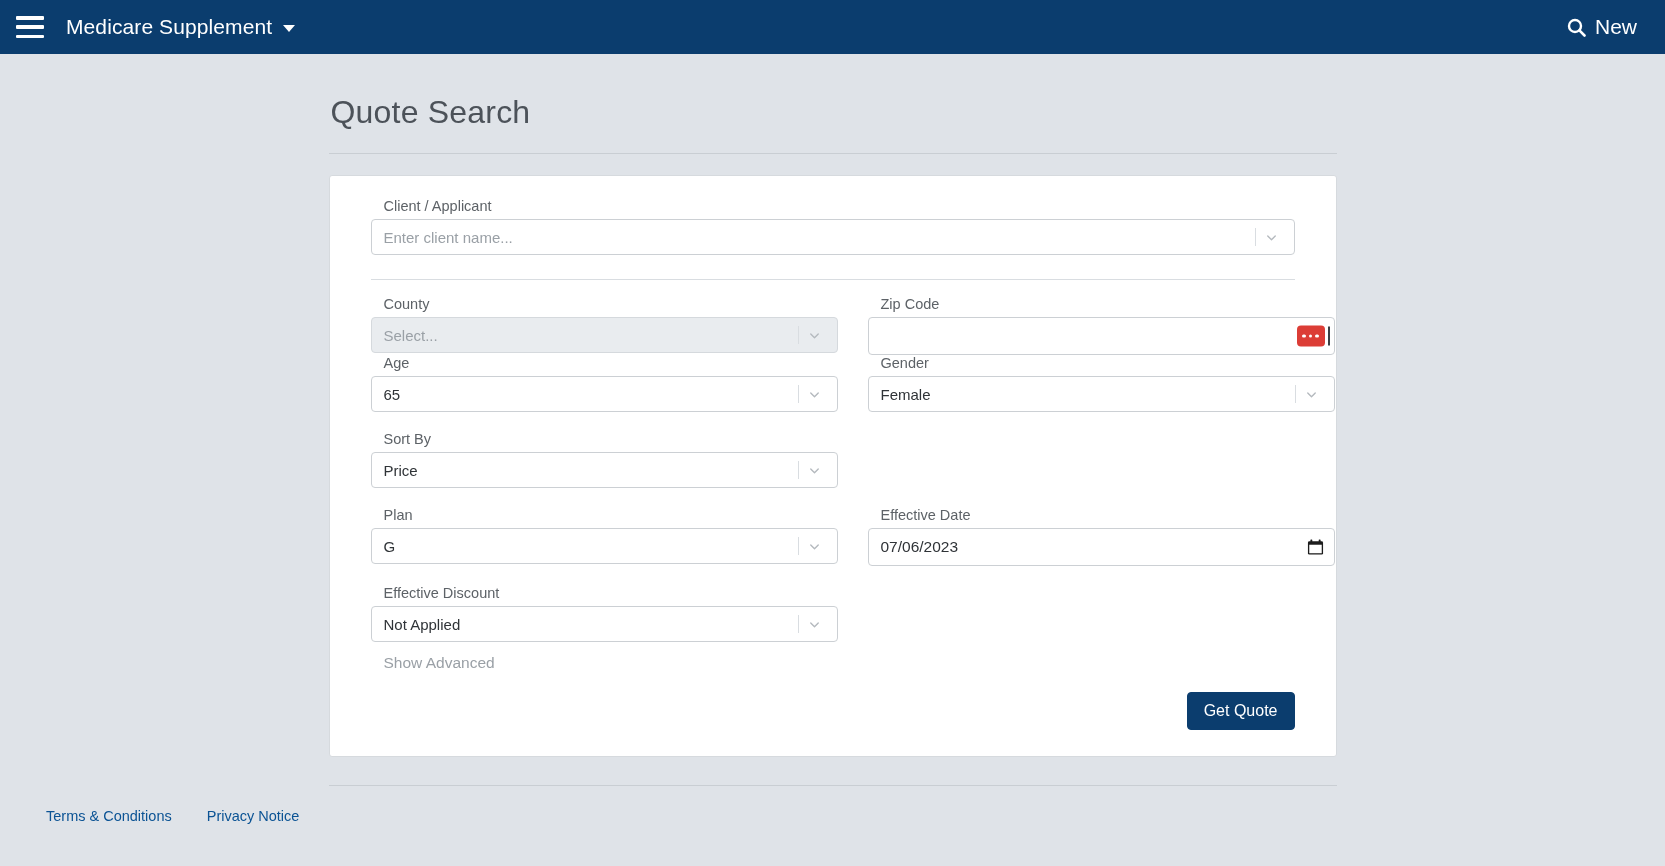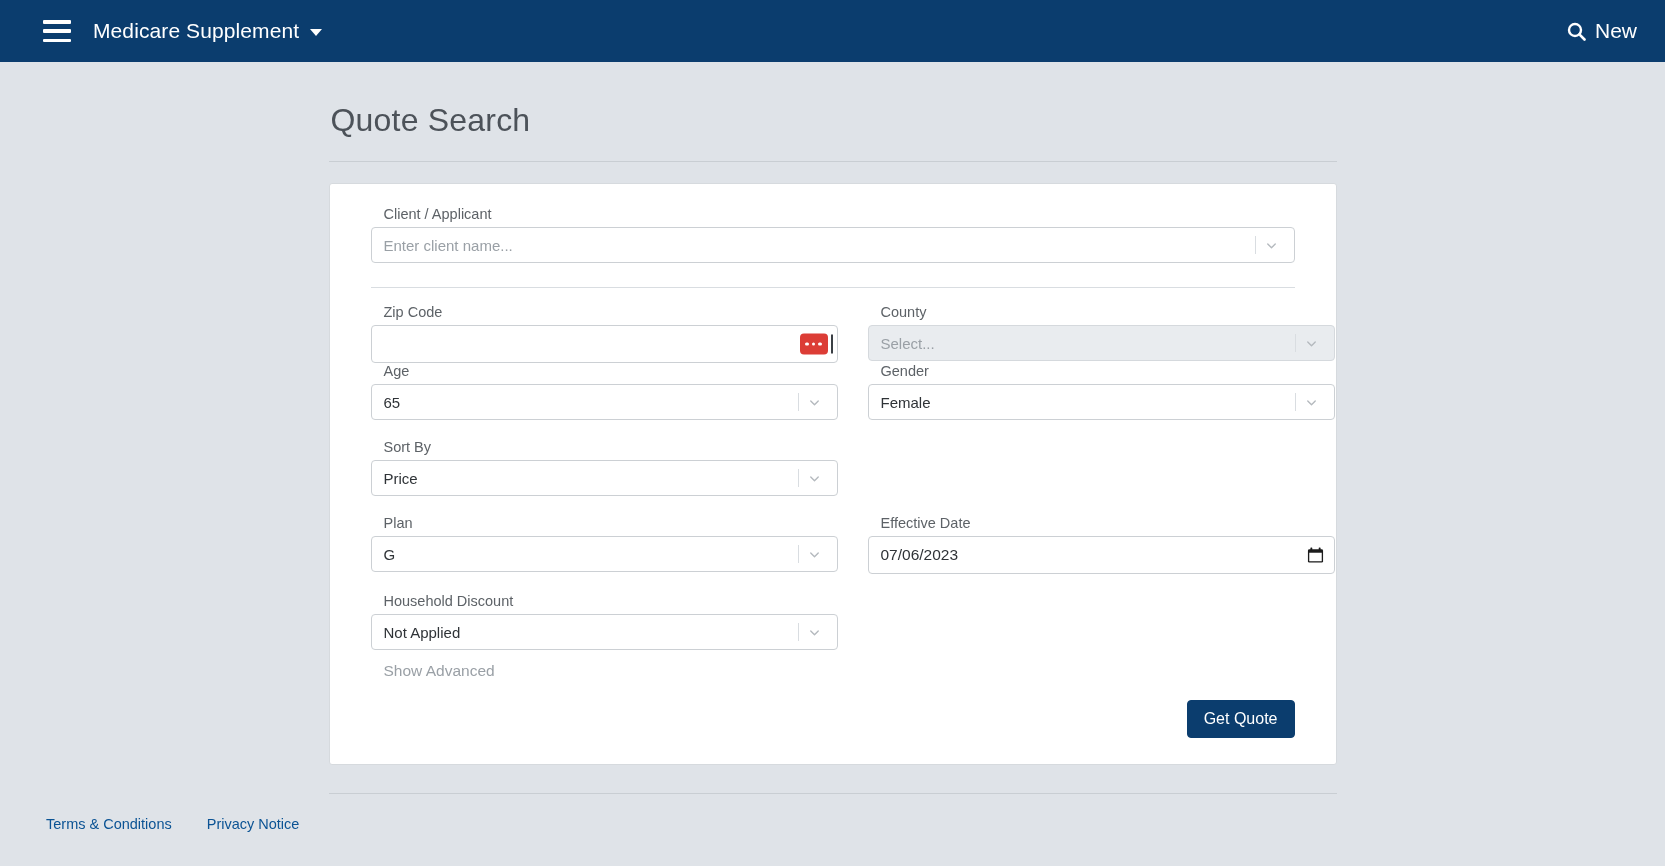--- a/index.html
+++ b/index.html
@@ -8,25 +8,25 @@
     width: 1665px;
     height: 866px;
     background: #dfe3e8;
     font-family: "Liberation Sans", sans-serif;
     color: #212529;
     overflow: hidden;
   }
 
   
   .navbar {
-    height: 62px;
+    height: 54px;
     background: #0b3d6e;
     display: flex;
     align-items: center;
-    padding: 0 22px 0 43px;
+    padding: 0 22px 0 16px;
     color: #ffffff;
   }
   .hamburger {
     width: 28px;
     height: 22px;
     display: flex;
     flex-direction: column;
     justify-content: space-between;
     cursor: pointer;
     margin-right: 22px;
@@ -318,40 +318,40 @@
                 <path d="M5 8 L10 13 L15 8" stroke="#b4b9be" stroke-width="1.8" stroke-linecap="round" stroke-linejoin="round"></path>
               </svg>
             </span>
           </div>
         </div>
 
         <div class="divider"></div>
 
         <div class="grid">
           <div class="col">
+            <label class="field-label">County</label>
+            <div class="control disabled">
+              <span class="placeholder">Select...</span>
+              <span class="sep"></span>
+              <span class="chev">
+                <svg width="15" height="15" viewBox="0 0 20 20" fill="none">
+                  <path d="M5 8 L10 13 L15 8" stroke="#b4b9be" stroke-width="1.8" stroke-linecap="round" stroke-linejoin="round"></path>
+                </svg>
+              </span>
+            </div>
+          </div>
+          <div class="col">
             <label class="field-label">Zip Code</label>
             <div class="zip-input">
               <span class="value"></span>
               <span class="zip-badge">
                 <i></i>
                   <i></i>
                   <i></i>
                 <span class="bar"></span>
-              </span>
-            </div>
-          </div>
-          <div class="col">
-            <label class="field-label">County</label>
-            <div class="control disabled">
-              <span class="placeholder">Select...</span>
-              <span class="sep"></span>
-              <span class="chev">
-                <svg width="15" height="15" viewBox="0 0 20 20" fill="none">
-                  <path d="M5 8 L10 13 L15 8" stroke="#b4b9be" stroke-width="1.8" stroke-linecap="round" stroke-linejoin="round"></path>
-                </svg>
               </span>
             </div>
           </div>
         </div>
 
         <div class="grid mb">
           <div class="col">
             <label class="field-label">Age</label>
             <div class="control">
               <span class="value">65</span>
@@ -416,21 +416,21 @@
                   <rect x="3.6" y="1" width="2" height="3.2" rx=".7" fill="#1c1c1c"></rect>
                   <rect x="12.4" y="1" width="2" height="3.2" rx=".7" fill="#1c1c1c"></rect>
                 </svg>
               </span>
             </div>
           </div>
         </div>
 
         <div class="grid">
           <div class="col">
-            <label class="field-label">Household Discount</label>
+            <label class="field-label">Effective Discount</label>
             <div class="control">
               <span class="value">Not Applied</span>
               <span class="sep"></span>
               <span class="chev">
                 <svg width="15" height="15" viewBox="0 0 20 20" fill="none">
                   <path d="M5 8 L10 13 L15 8" stroke="#b4b9be" stroke-width="1.8" stroke-linecap="round" stroke-linejoin="round"></path>
                 </svg>
               </span>
             </div>
           </div>

